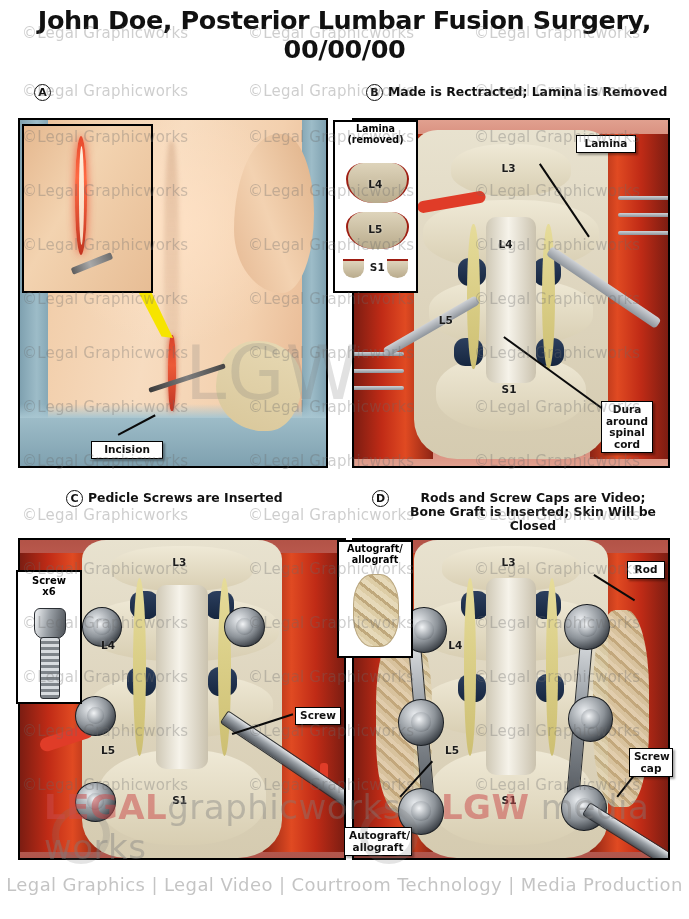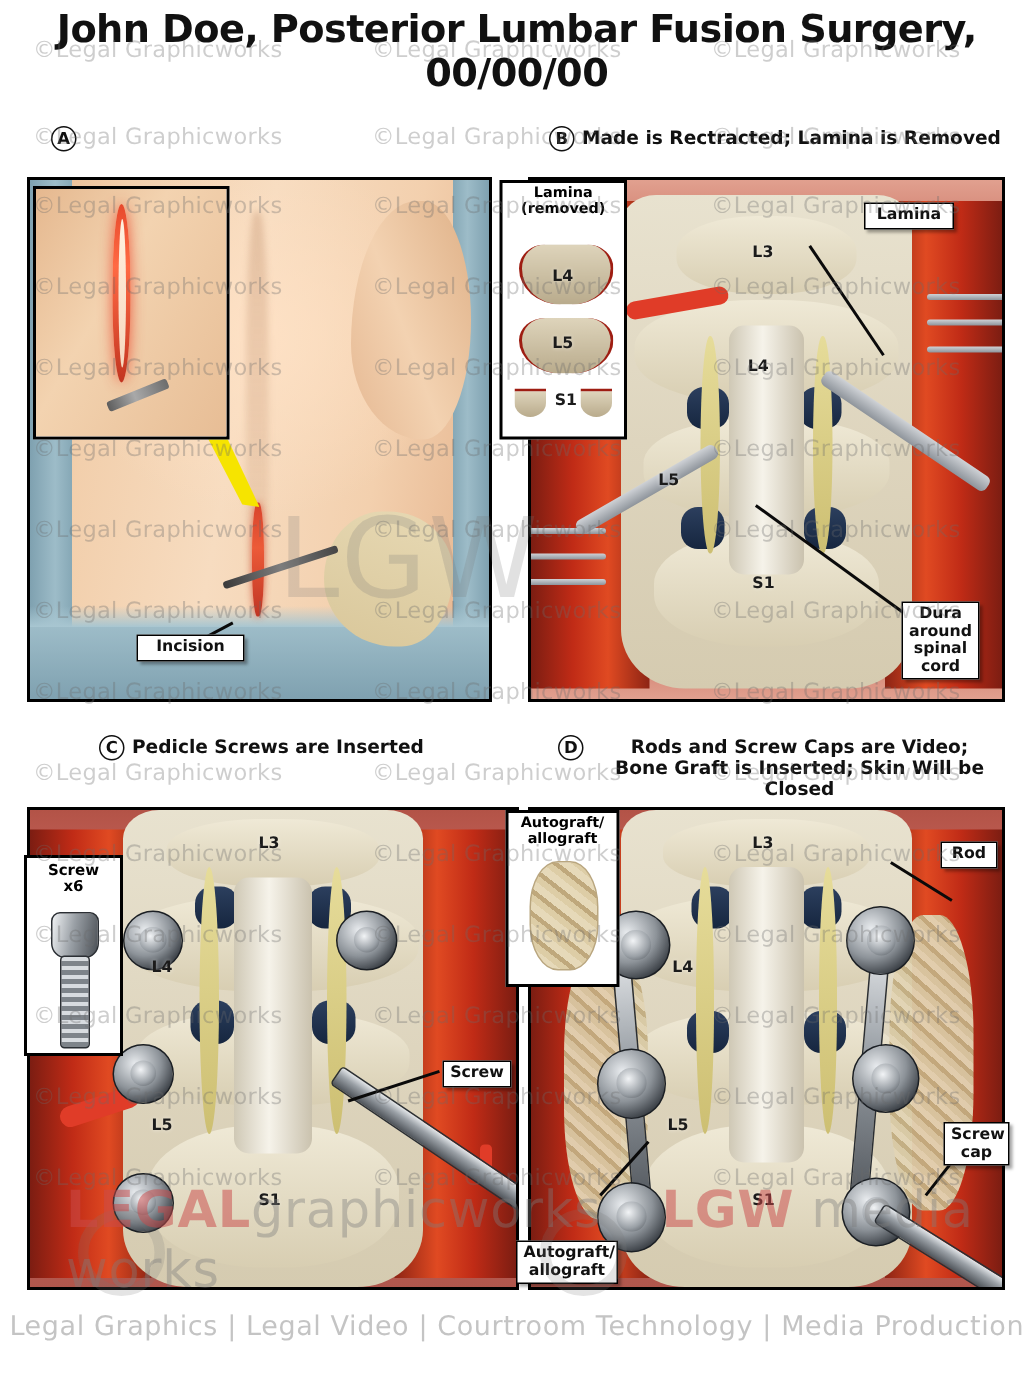--- a/index.html
+++ b/index.html
@@ -223,21 +223,21 @@
   </div>
 
   <div class="inset" style="left:22px;top:124px;width:131px;height:169px;">
     <div class="inset-a-art"></div>
     <div class="inset-a-cut"></div>
     <div class="inset-a-cut-inner"></div>
     <div class="inset-a-tool"></div>
   </div>
 
   <div class="lead" style="left:118px;top:434px;width:42px;transform:rotate(-28deg);"></div>
-  <div class="callout" style="left:91px;top:423px;width:72px;">Incision</div>
+  <div class="callout" style="left:91px;top:441px;width:72px;">Incision</div>
 
   <div class="panel" style="left:352px;top:118px;width:318px;height:350px;">
     <div class="field"></div>
     <div class="skin-top"></div>
     <div class="skin-bot"></div>
     <div class="muscle-l"></div>
     <div class="muscle-r"></div>
     <div class="bone-col"></div>
     <div class="vert" style="left:31%;top:7%;width:38%;height:15%;"></div>
     <div class="vert" style="left:22%;top:23%;width:56%;height:20%;"></div>

